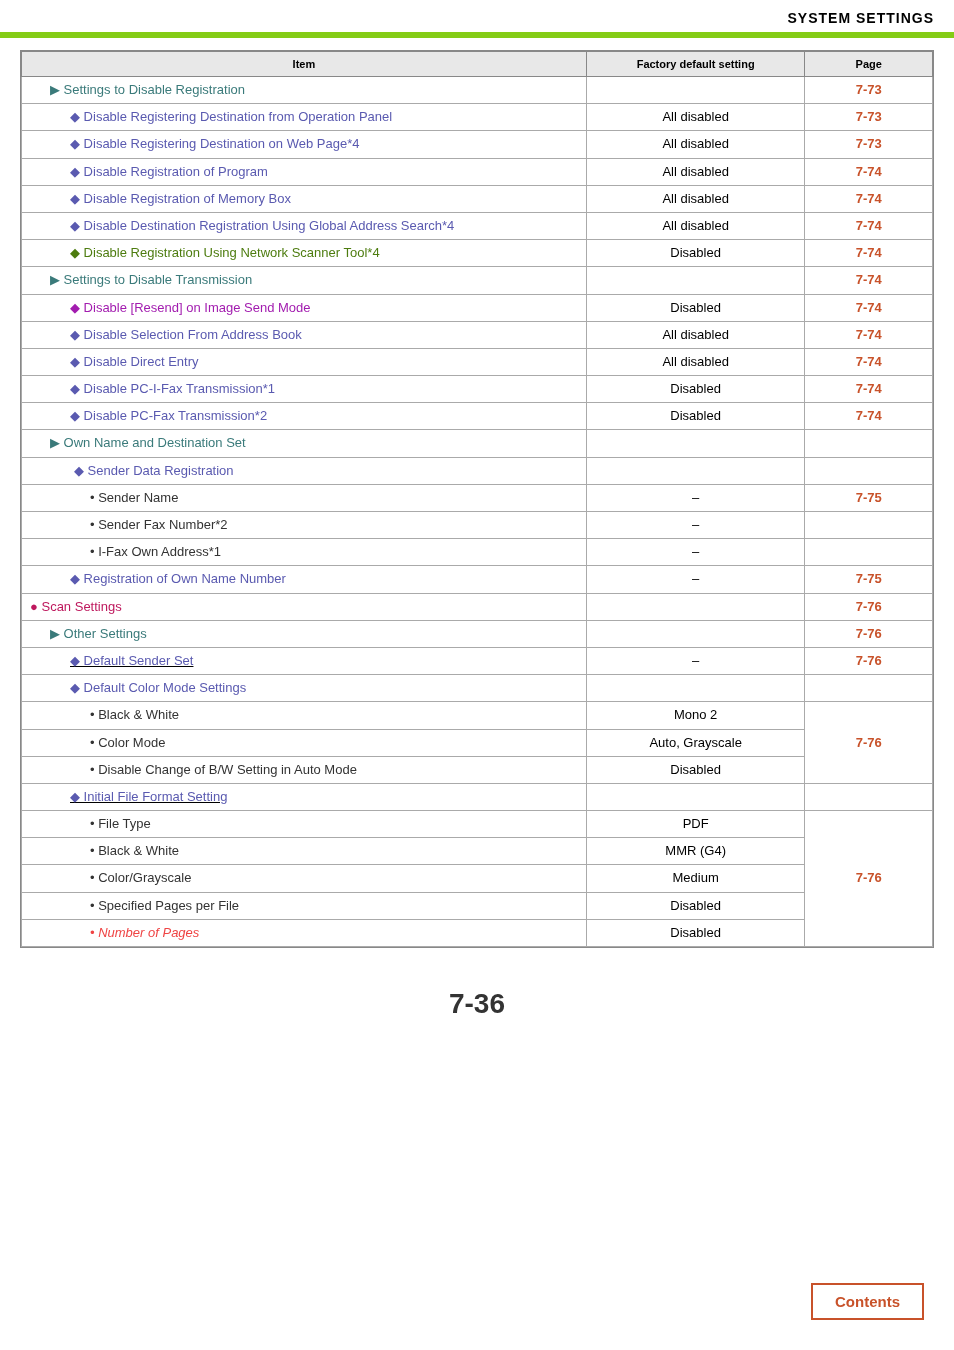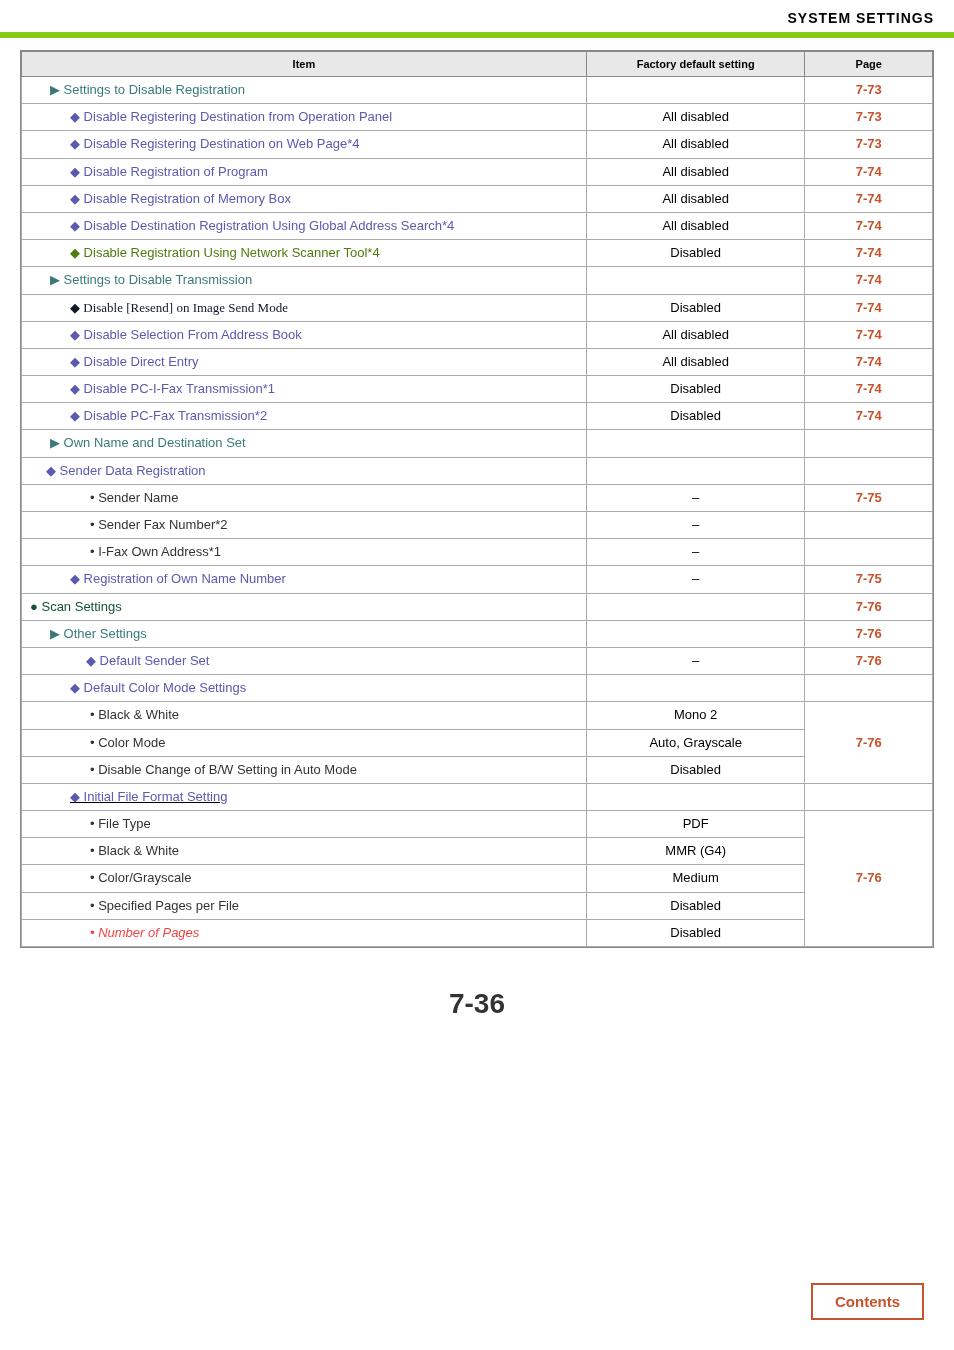--- a/index.html
+++ b/index.html
@@ -132,21 +132,21 @@
           <td style="padding-left: 48px;"><span style="color: #4d7c0f; text-align: center;">◆ Disable Registration Using Network Scanner Tool*4</span></td>
           <td class="factory">Disabled</td>
           <td class="page">7-74</td>
         </tr>
         <tr>
           <td style="padding-left: 28px;"><span style="color: rgb(58, 122, 122);">▶ Settings to Disable Transmission</span></td>
           <td class="factory"></td>
           <td class="page">7-74</td>
         </tr>
         <tr>
-          <td style="padding-left: 48px;"><span style="color: #0f172a; font-family: Liberation Serif, serif;">◆ Disable [Resend] on Image Send Mode</span></td>
+          <td style="padding-left: 48px;"><span style="color: #a21caf;">◆ Disable [Resend] on Image Send Mode</span></td>
           <td class="factory">Disabled</td>
           <td class="page">7-74</td>
         </tr>
         <tr>
           <td style="padding-left: 48px;"><span style="color: rgb(90, 90, 176);">◆ Disable Selection From Address Book</span></td>
           <td class="factory">All disabled</td>
           <td class="page">7-74</td>
         </tr>
         <tr>
           <td style="padding-left: 48px;"><span style="color: rgb(90, 90, 176);">◆ Disable Direct Entry</span></td>
@@ -162,21 +162,21 @@
           <td style="padding-left: 48px;"><span style="color: rgb(90, 90, 176);">◆ Disable PC-Fax Transmission*2</span></td>
           <td class="factory">Disabled</td>
           <td class="page">7-74</td>
         </tr>
         <tr>
           <td style="padding-left: 28px;"><span style="color: rgb(58, 122, 122);">▶ Own Name and Destination Set</span></td>
           <td class="factory"></td>
           <td class="page"></td>
         </tr>
         <tr>
-          <td style="padding-left: 24px;"><span style="color: rgb(90, 90, 176);">◆ Sender Data Registration</span></td>
+          <td style="padding-left: 52px;"><span style="color: rgb(90, 90, 176);">◆ Sender Data Registration</span></td>
           <td class="factory"></td>
           <td class="page"></td>
         </tr>
         <tr>
           <td style="padding-left: 68px;"><span style="color: rgb(51, 51, 51);">• Sender Name</span></td>
           <td class="factory">–</td>
           <td class="page">7-75</td>
         </tr>
         <tr>
           <td style="padding-left: 68px;"><span style="color: rgb(51, 51, 51);">• Sender Fax Number*2</span></td>
@@ -187,31 +187,31 @@
           <td style="padding-left: 68px;"><span style="color: rgb(51, 51, 51);">• I-Fax Own Address*1</span></td>
           <td class="factory">–</td>
           <td class="page"></td>
         </tr>
         <tr>
           <td style="padding-left: 48px;"><span style="color: rgb(90, 90, 176);">◆ Registration of Own Name Number</span></td>
           <td class="factory">–</td>
           <td class="page">7-75</td>
         </tr>
         <tr>
-          <td style="padding-left: 8px;"><span style="color: #14532d;">● Scan Settings</span></td>
+          <td style="padding-left: 8px;"><span style="color: #be185d;">● Scan Settings</span></td>
           <td class="factory"></td>
           <td class="page">7-76</td>
         </tr>
         <tr>
           <td style="padding-left: 28px;"><span style="color: rgb(58, 122, 122);">▶ Other Settings</span></td>
           <td class="factory"></td>
           <td class="page">7-76</td>
         </tr>
         <tr>
-          <td style="padding-left: 64px;"><span style="color: rgb(90, 90, 176);">◆ Default Sender Set</span></td>
+          <td style="padding-left: 48px; text-decoration: underline;"><span style="color: rgb(90, 90, 176);">◆ Default Sender Set</span></td>
           <td class="factory">–</td>
           <td class="page">7-76</td>
         </tr>
         <tr>
           <td style="padding-left: 48px;"><span style="color: rgb(90, 90, 176);">◆ Default Color Mode Settings</span></td>
           <td class="factory"></td>
           <td class="page"></td>
         </tr>
         <tr>
           <td style="padding-left: 68px;"><span style="color: rgb(51, 51, 51);">• Black &amp; White</span></td>

